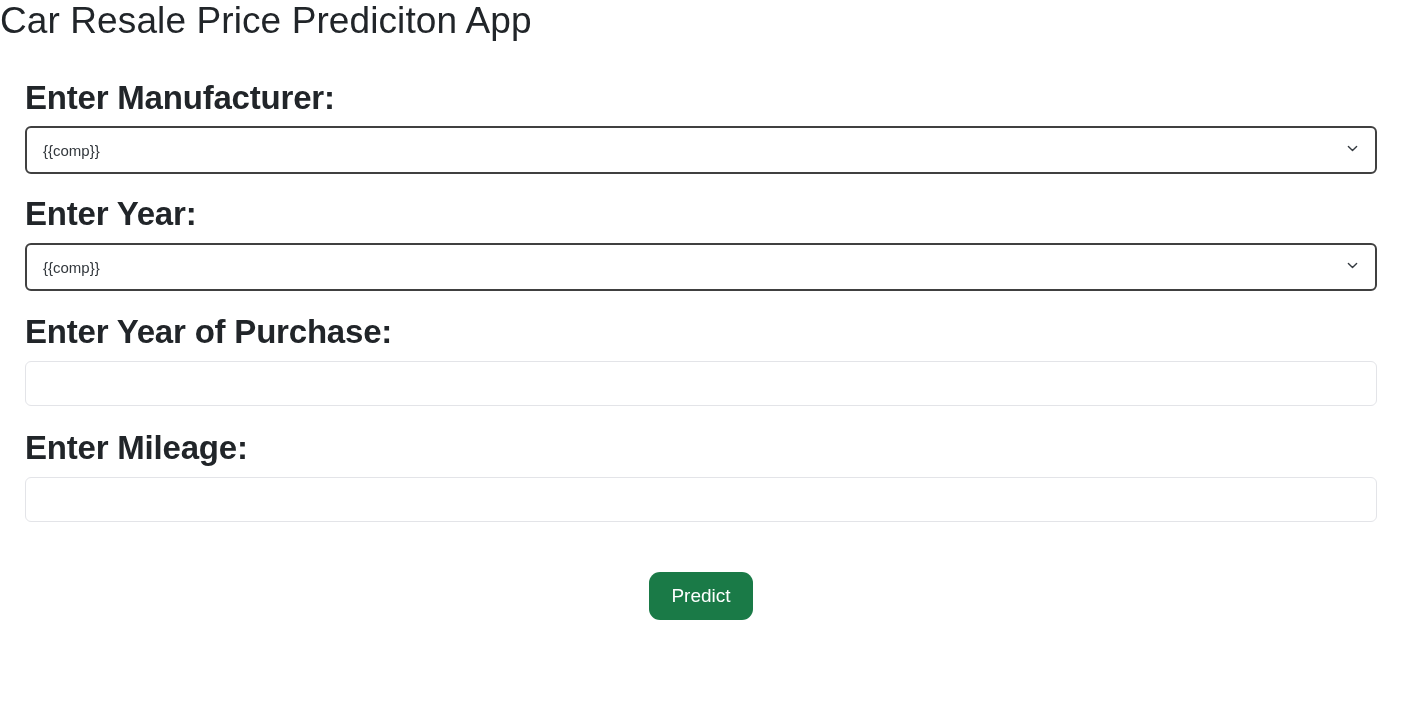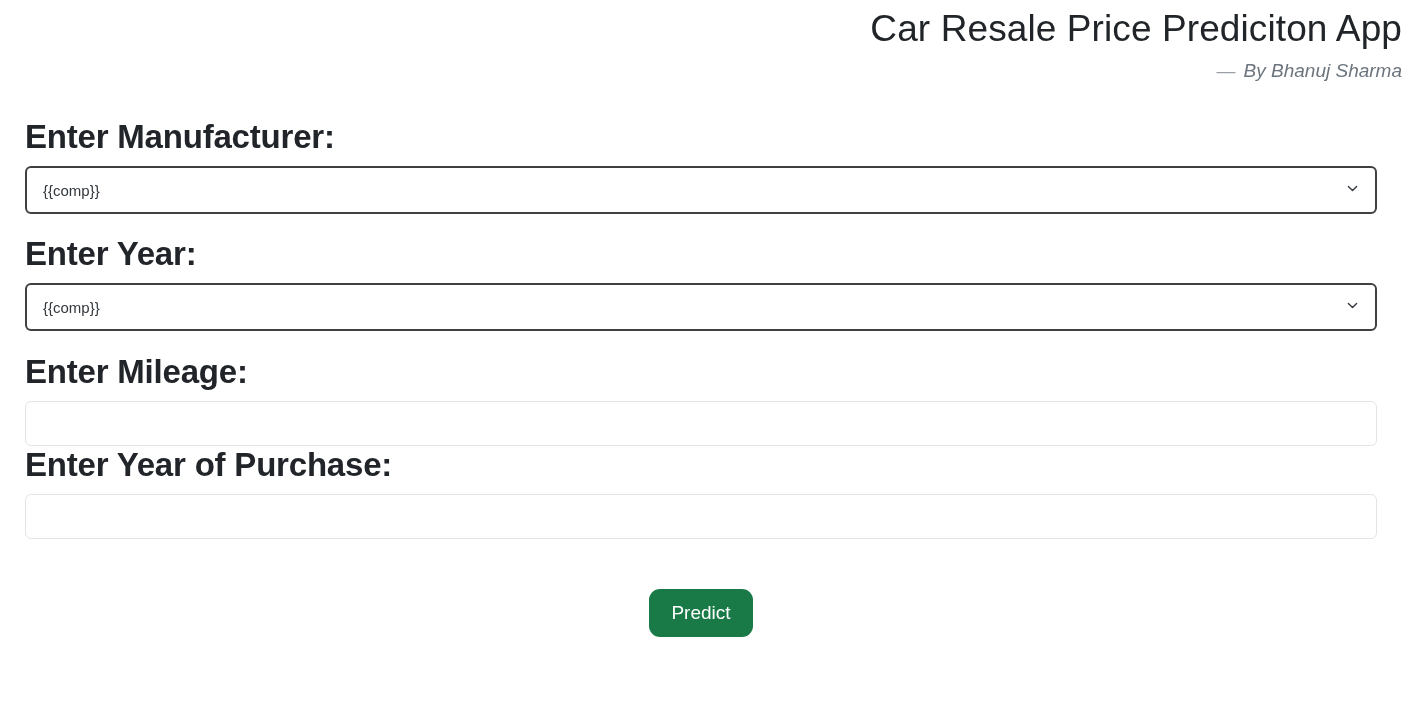--- a/index.html
+++ b/index.html
@@ -17,22 +17,22 @@
 
   .page {
     position: relative;
     width: 1402px;
     height: 701px;
     box-sizing: border-box;
   }
 
   
   .header {
-    padding-top: 8px;
-    text-align: right;
+    padding-top: 0;
+    text-align: left;
   }
   .app-title {
     font-size: 37px;
     font-weight: 400;
     line-height: 1.15;
     color: #212529;
     margin: 0;
     letter-spacing: 0.1px;
   }
   .app-byline {
@@ -139,23 +139,20 @@
     cursor: pointer;
   }
 </style>
 </head>
 <body>
 
 <div class="page">
 
   <div class="header">
     <h1 class="app-title">Car Resale Price Prediciton App</h1>
-    <div class="app-byline">
-      <span class="dash">—</span><span>By Bhanuj Sharma</span>
-    </div>
   </div>
 
   <form class="form-area">
 
     <div class="field-group group-manufacturer">
       <div class="field-label">Enter Manufacturer:</div>
       <div class="select-control">
         <span>{{comp}}</span>
         <span class="chevron">
           <svg width="11" height="11" viewBox="0 0 16 16" fill="none" xmlns="http://www.w3.org/2000/svg">
@@ -170,27 +167,27 @@
       <div class="select-control">
         <span>{{comp}}</span>
         <span class="chevron">
           <svg width="11" height="11" viewBox="0 0 16 16" fill="none" xmlns="http://www.w3.org/2000/svg">
             <path d="M2 5 L8 11 L14 5" stroke="#343a40" stroke-width="2" stroke-linecap="round" stroke-linejoin="round"></path>
           </svg>
         </span>
       </div>
     </div>
 
-    <div class="field-group group-mileage">
-      <div class="field-label">Enter Mileage:</div>
+    <div class="field-group group-year">
+      <div class="field-label">Enter Year of Purchase:</div>
       <input class="text-control" type="text" value="" style="">
     </div>
 
-    <div class="field-group group-year">
-      <div class="field-label">Enter Year of Purchase:</div>
+    <div class="field-group group-mileage">
+      <div class="field-label">Enter Mileage:</div>
       <input class="text-control" type="text" value="" style="">
     </div>
 
     <div class="button-row">
       <button class="predict-button" type="submit">Predict</button>
     </div>
 
   </form>
 </div>
 

